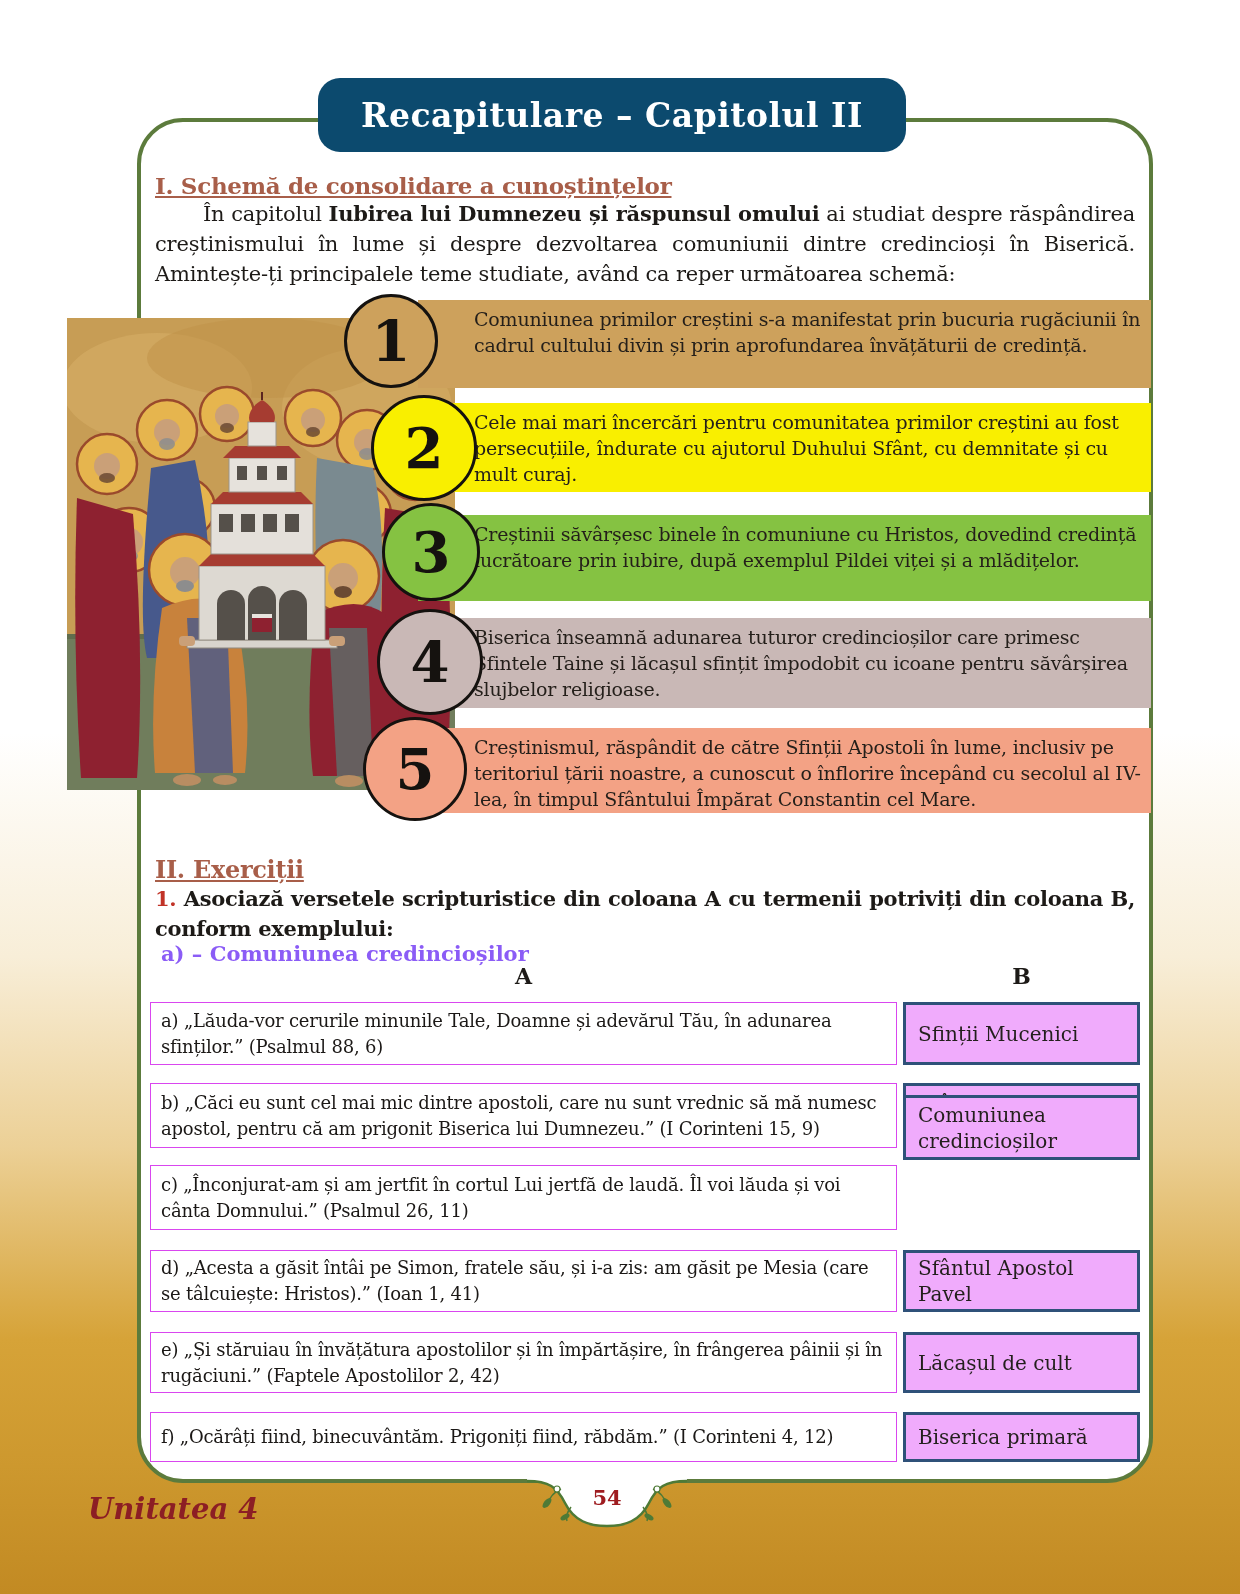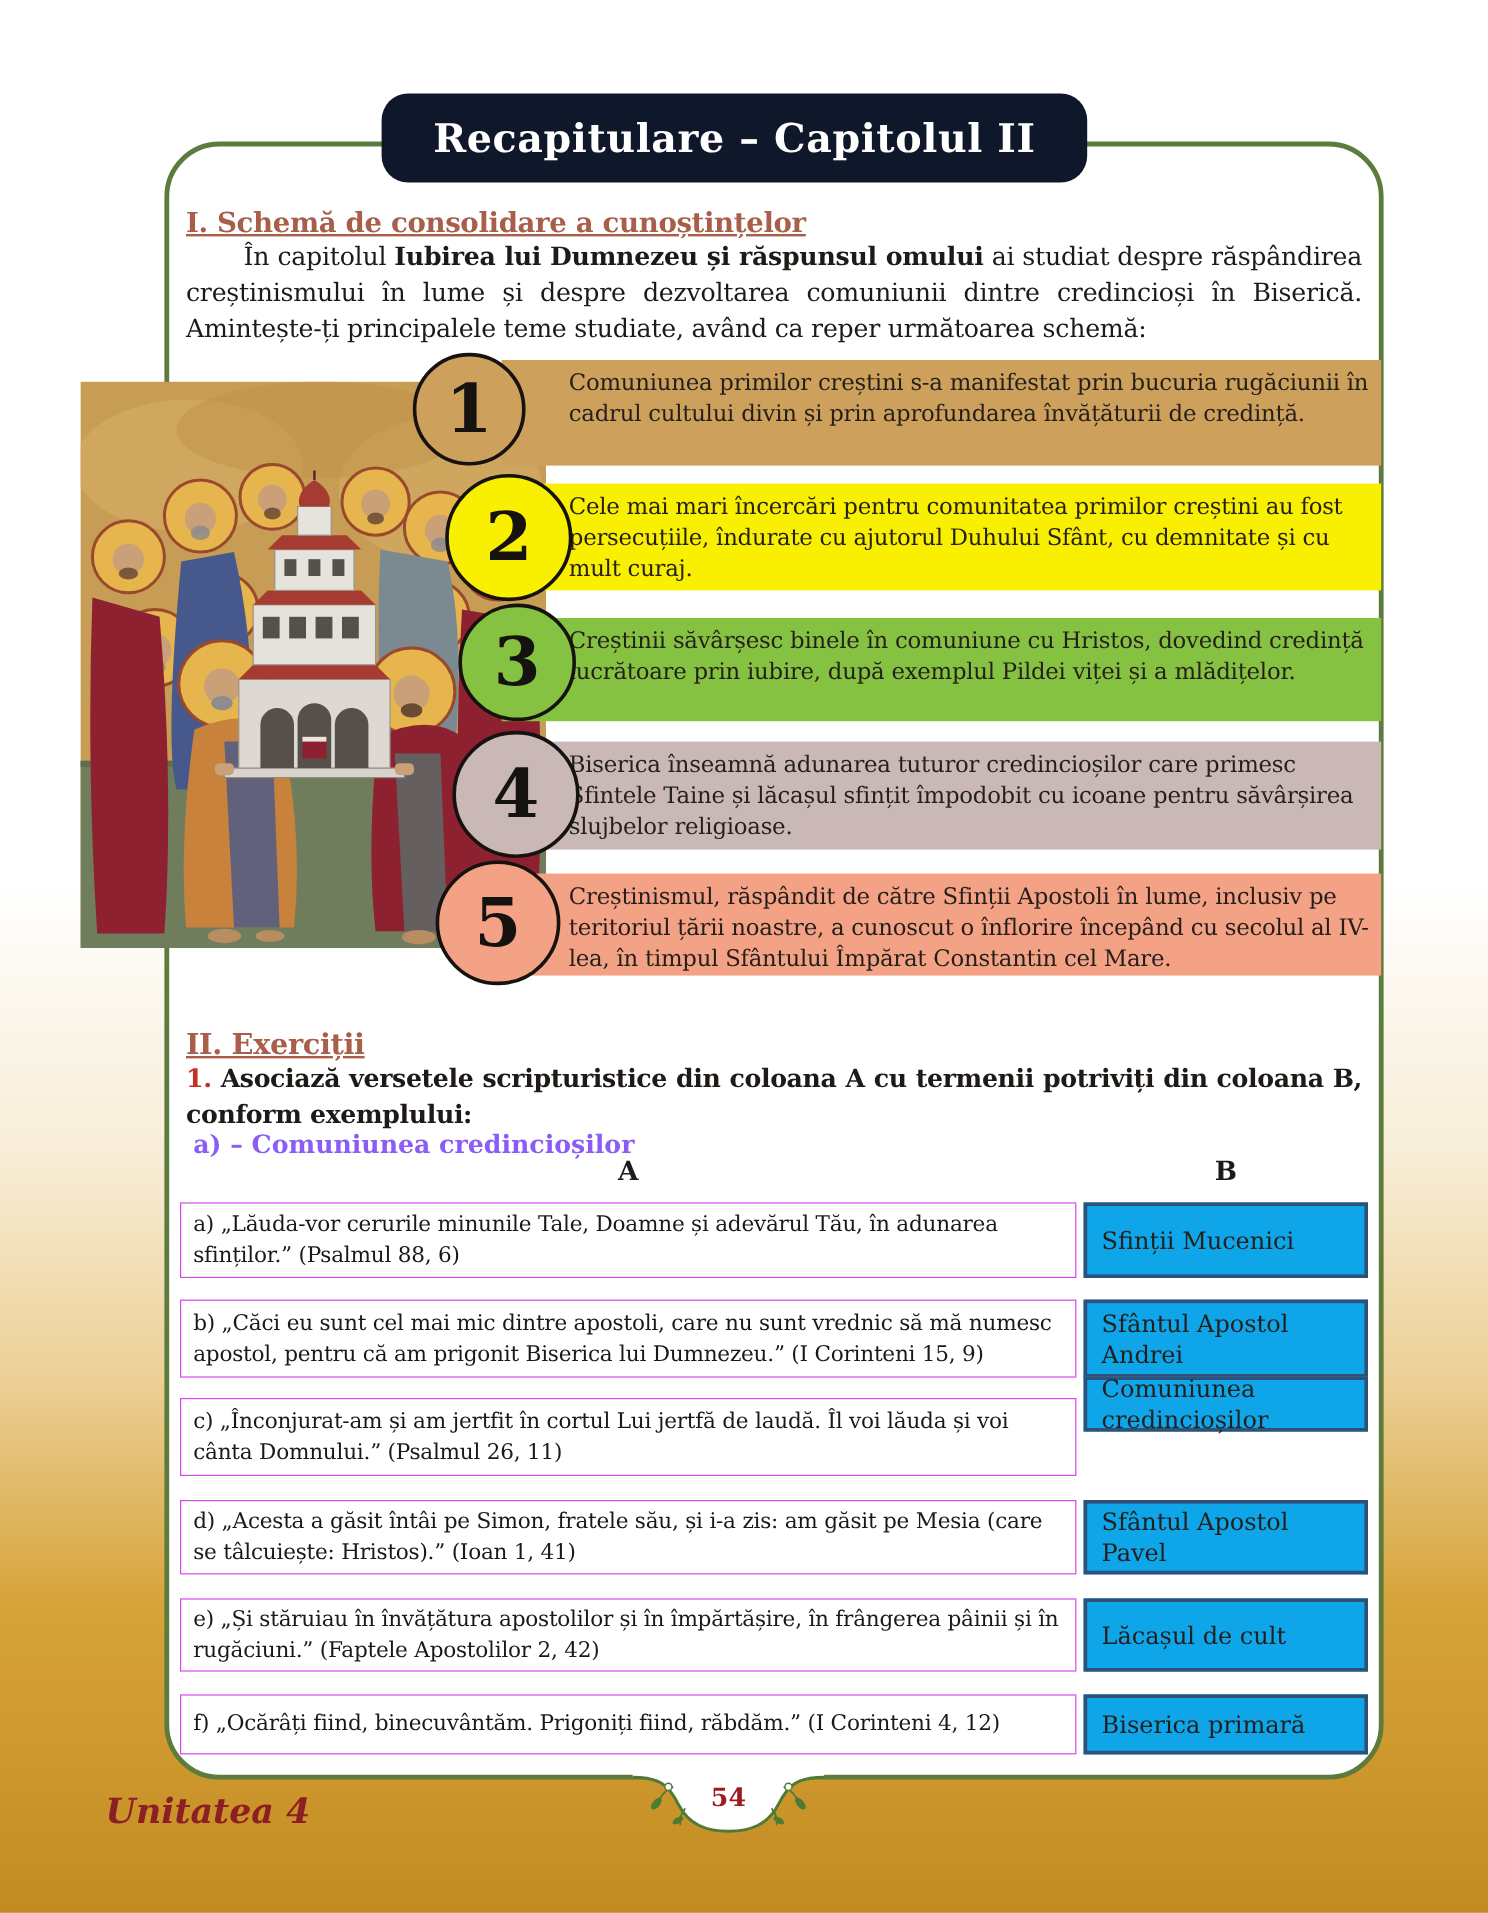--- a/index.html
+++ b/index.html
@@ -7,21 +7,21 @@
     width:1240px; height:1594px; position:relative; overflow:hidden;
     font-family:"DejaVu Serif", serif;
     background:linear-gradient(180deg,#ffffff 0%,#ffffff 46%,#f8eed8 60%,#ecd096 72%,#d6a338 84%,#cd982e 92%,#c28a23 100%);
   }
   .card {
     position:absolute; left:137px; top:118px; width:1008px; height:1357px;
     background:#ffffff; border:4px solid #5c7b3c; border-radius:46px; z-index:1;
   }
   .banner {
     position:absolute; left:318px; top:78px; width:588px; height:74px;
-    background:#0f172a; border-radius:22px; z-index:5;
+    background:#0c4a6e; border-radius:22px; z-index:5;
     display:flex; align-items:center; justify-content:center;
     color:#ffffff; font-size:33px; font-weight:bold; letter-spacing:0.5px;
   }
   .h-terra { position:absolute; color:#a85e49; font-weight:bold; z-index:4; letter-spacing:-0.3px;text-decoration:underline; }
   #heading1 { left:155px; top:172px; font-size:23px; }
   #heading2 { left:155px; top:855px; font-size:24px; }
   .intro {
     position:absolute; left:155px; top:199px; width:980px; z-index:4;
     font-size:21px; line-height:30px; text-align:justify; text-indent:48px;
     color:#1d1a17; letter-spacing:-0.2px; margin:0;
@@ -52,21 +52,21 @@
   #colA { left:150px; width:747px; }
   #colB { left:903px; width:237px; }
   .boxA {
     position:absolute; left:150px; width:747px; z-index:4;
     background:#ffffff; border:1px solid #d946ef; box-sizing:border-box;
     display:flex; align-items:center; padding:2px 6px 2px 10px;
   }
   .boxA span { font-size:18px; line-height:26px; color:#1b1816; letter-spacing:-0.2px; }
   .boxB {
     position:absolute; left:903px; width:237px; z-index:4;
-    background:#0ea5e9; border:3px solid #2f5179; box-sizing:border-box;
+    background:#f0abfc; border:3px solid #2f5179; box-sizing:border-box;
     display:flex; align-items:center; padding-left:12px; padding-right:4px;
   }
   .boxB span { font-size:20px; line-height:26px; color:#231f1c; }
   .footer-unit {
     position:absolute; left:88px; top:1492px; z-index:4;
     font-size:29px; font-weight:bold; font-style:italic; color:#8c1e24;
   }
   .page-ornament { position:absolute; left:527px; top:1477px; width:160px; height:56px; z-index:6; }
   .page-num {
     position:absolute; left:0; top:8px; width:160px; text-align:center;
@@ -227,21 +227,21 @@
 <div class="boxA" style="top:1083px;height:65px">
     <span>b) „Căci eu sunt cel mai mic dintre apostoli, care nu sunt vrednic să mă numesc apostol, pentru că am prigonit Biserica lui Dumnezeu.” (I Corinteni 15, 9)</span>
   </div>
 <div class="boxB" style="top:1083px;height:65px">
     <span>Sfântul Apostol Andrei</span>
   </div>
 
 <div class="boxA" style="top:1165px;height:65px">
     <span>c) „Înconjurat-am și am jertfit în cortul Lui jertfă de laudă. Îl voi lăuda și voi cânta Domnului.” (Psalmul 26, 11)</span>
   </div>
-<div class="boxB" style="top:1147px;height:46px">
+<div class="boxB" style="top:1095px;height:65px">
     <span>Comuniunea credincioșilor</span>
   </div>
 
 <div class="boxA" style="top:1250px;height:62px">
     <span>d) „Acesta a găsit întâi pe Simon, fratele său, și i-a zis: am găsit pe Mesia (care se tâlcuiește: Hristos).” (Ioan 1, 41)</span>
   </div>
 <div class="boxB" style="top:1250px;height:62px">
     <span>Sfântul Apostol Pavel</span>
   </div>
 

